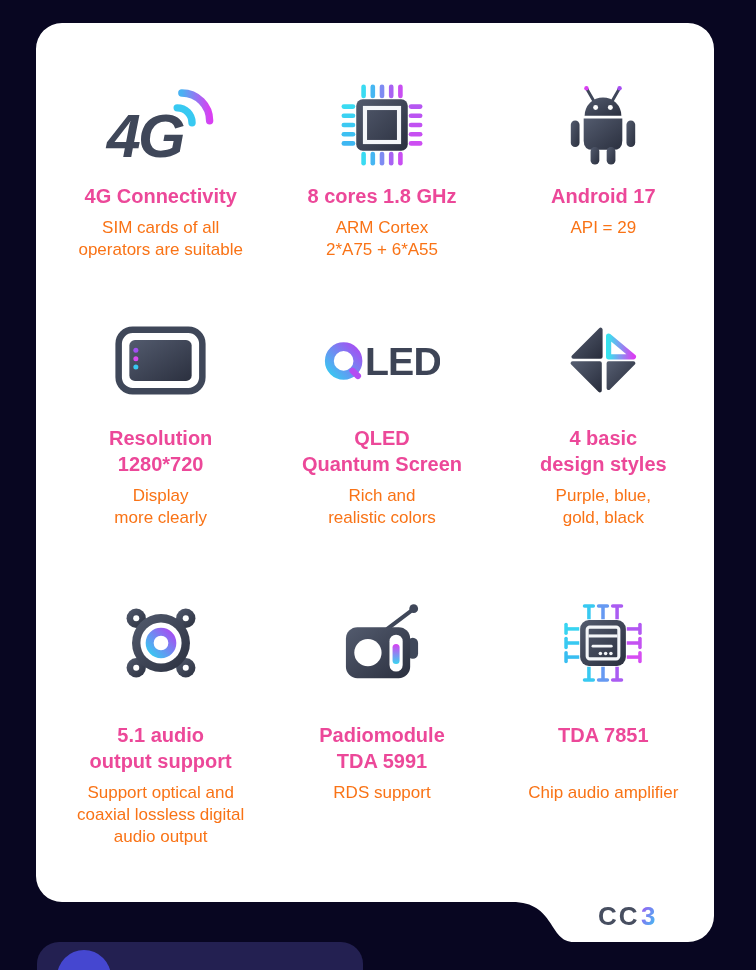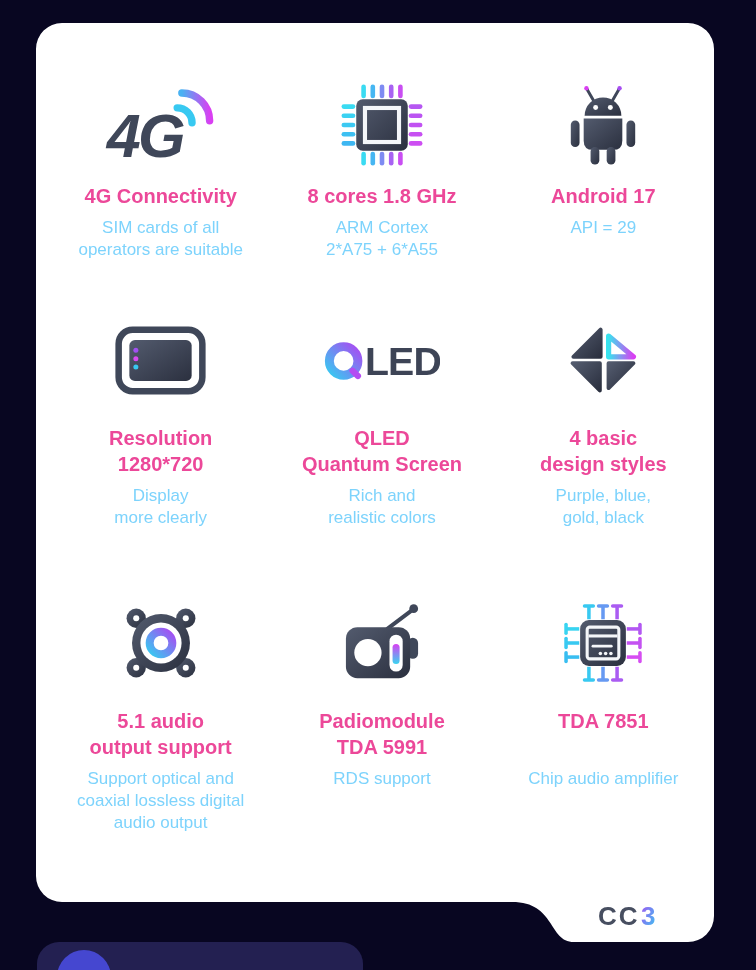--- a/index.html
+++ b/index.html
@@ -30,25 +30,25 @@
   .r1 .iconbox { height:90px; }
   .r2 .iconbox { height:82px; }
   .r3 .iconbox { height:84px; }
   .title {
     white-space:pre-line;
     font-size:20px; font-weight:700; line-height:26px;
     color:#ec4899;
   }
   .r1 .title { margin-top:13px; }
   .r2 .title { margin-top:24px; }
-  .r3 .title { margin-top:23px; min-height:52px; }
+  .r3 .title { margin-top:37px; min-height:52px; }
   .subtitle {
     white-space:pre-line;
     font-size:17px; font-weight:400; line-height:22px;
-    color:#7dd3fc;
+    color:#f97316;
     margin-top:8px;
   }
 
   .logo { position:absolute; left:592px; top:899px; z-index:3; }
 
   .next-card {
     position:absolute; left:37px; top:942px; width:326px; height:28px;
     background:#232051; border-radius:22px 22px 0 0; z-index:1;
   }
   .next-card-circle {

